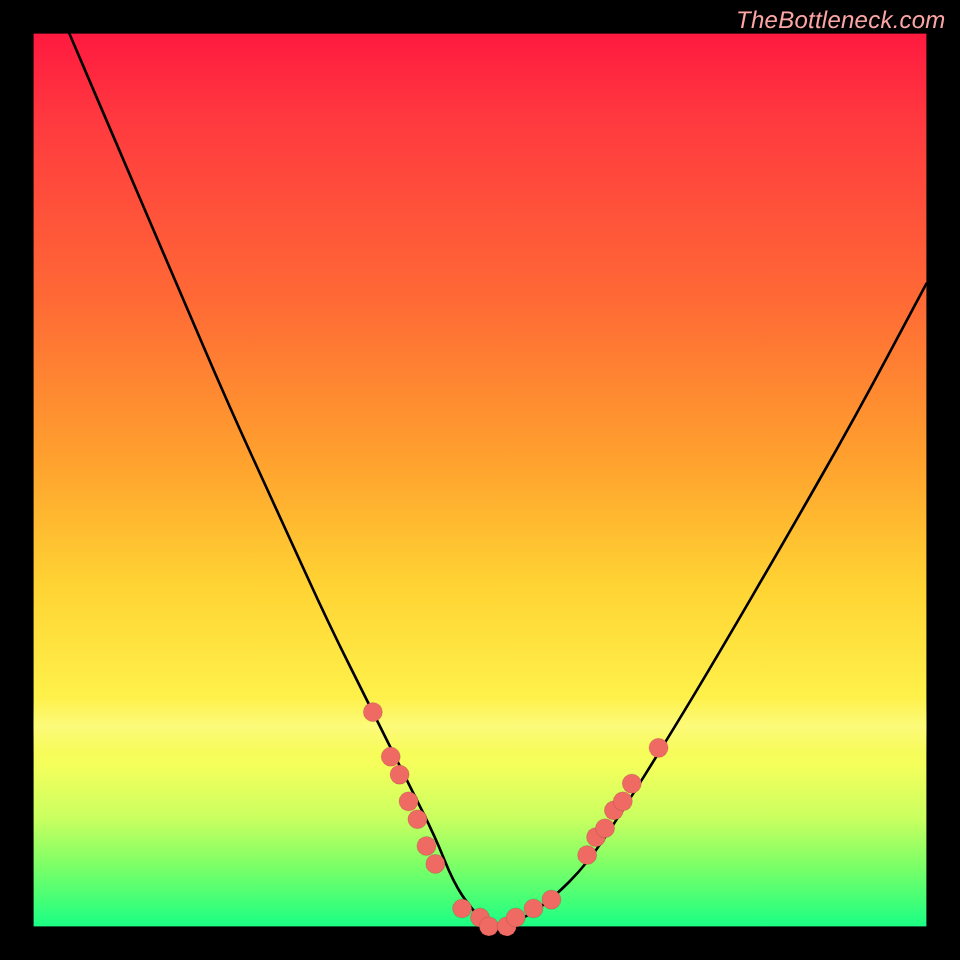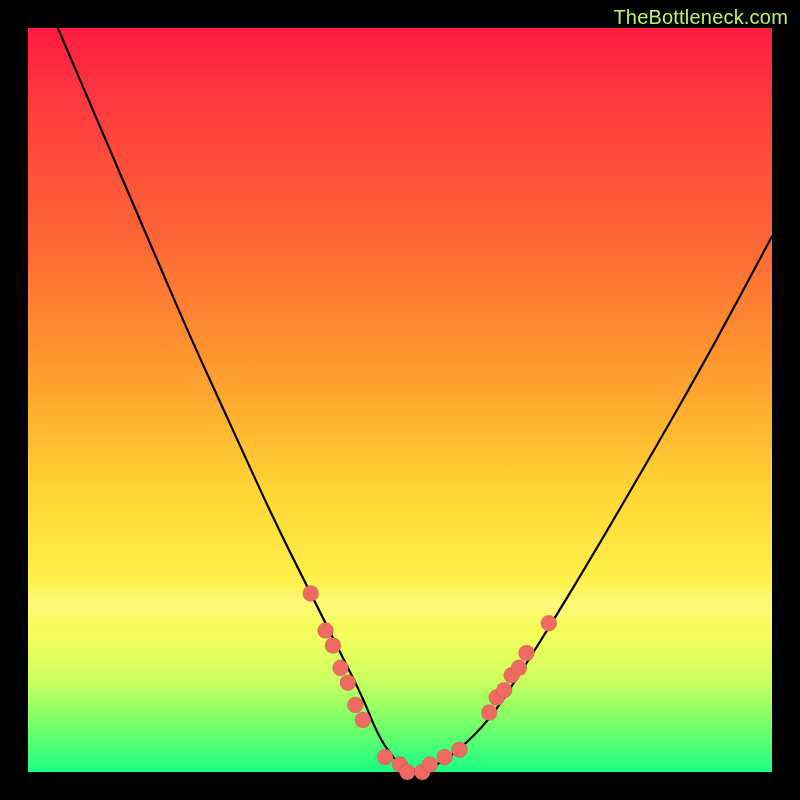--- a/index.html
+++ b/index.html
@@ -35,25 +35,26 @@
       #fff04a 74%,
       #f4ff5c 82%,
       #c8ff60 88%,
       #7fff66 93%,
       #1aff84 100%);
   }
   .watermark {
     position: absolute;
     top: 6px;
     right: 12px;
-    color: #bef264;
+    color: #fca5a5;
     font-size: 20px;
     font-weight: 500;
     letter-spacing: 0.2px;
     user-select: none;
+    font-style: italic;
   }
   svg.curve {
     position: absolute;
     left: 0;
     top: 0;
     width: 744px;
     height: 744px;
     overflow: visible;
   }
   

